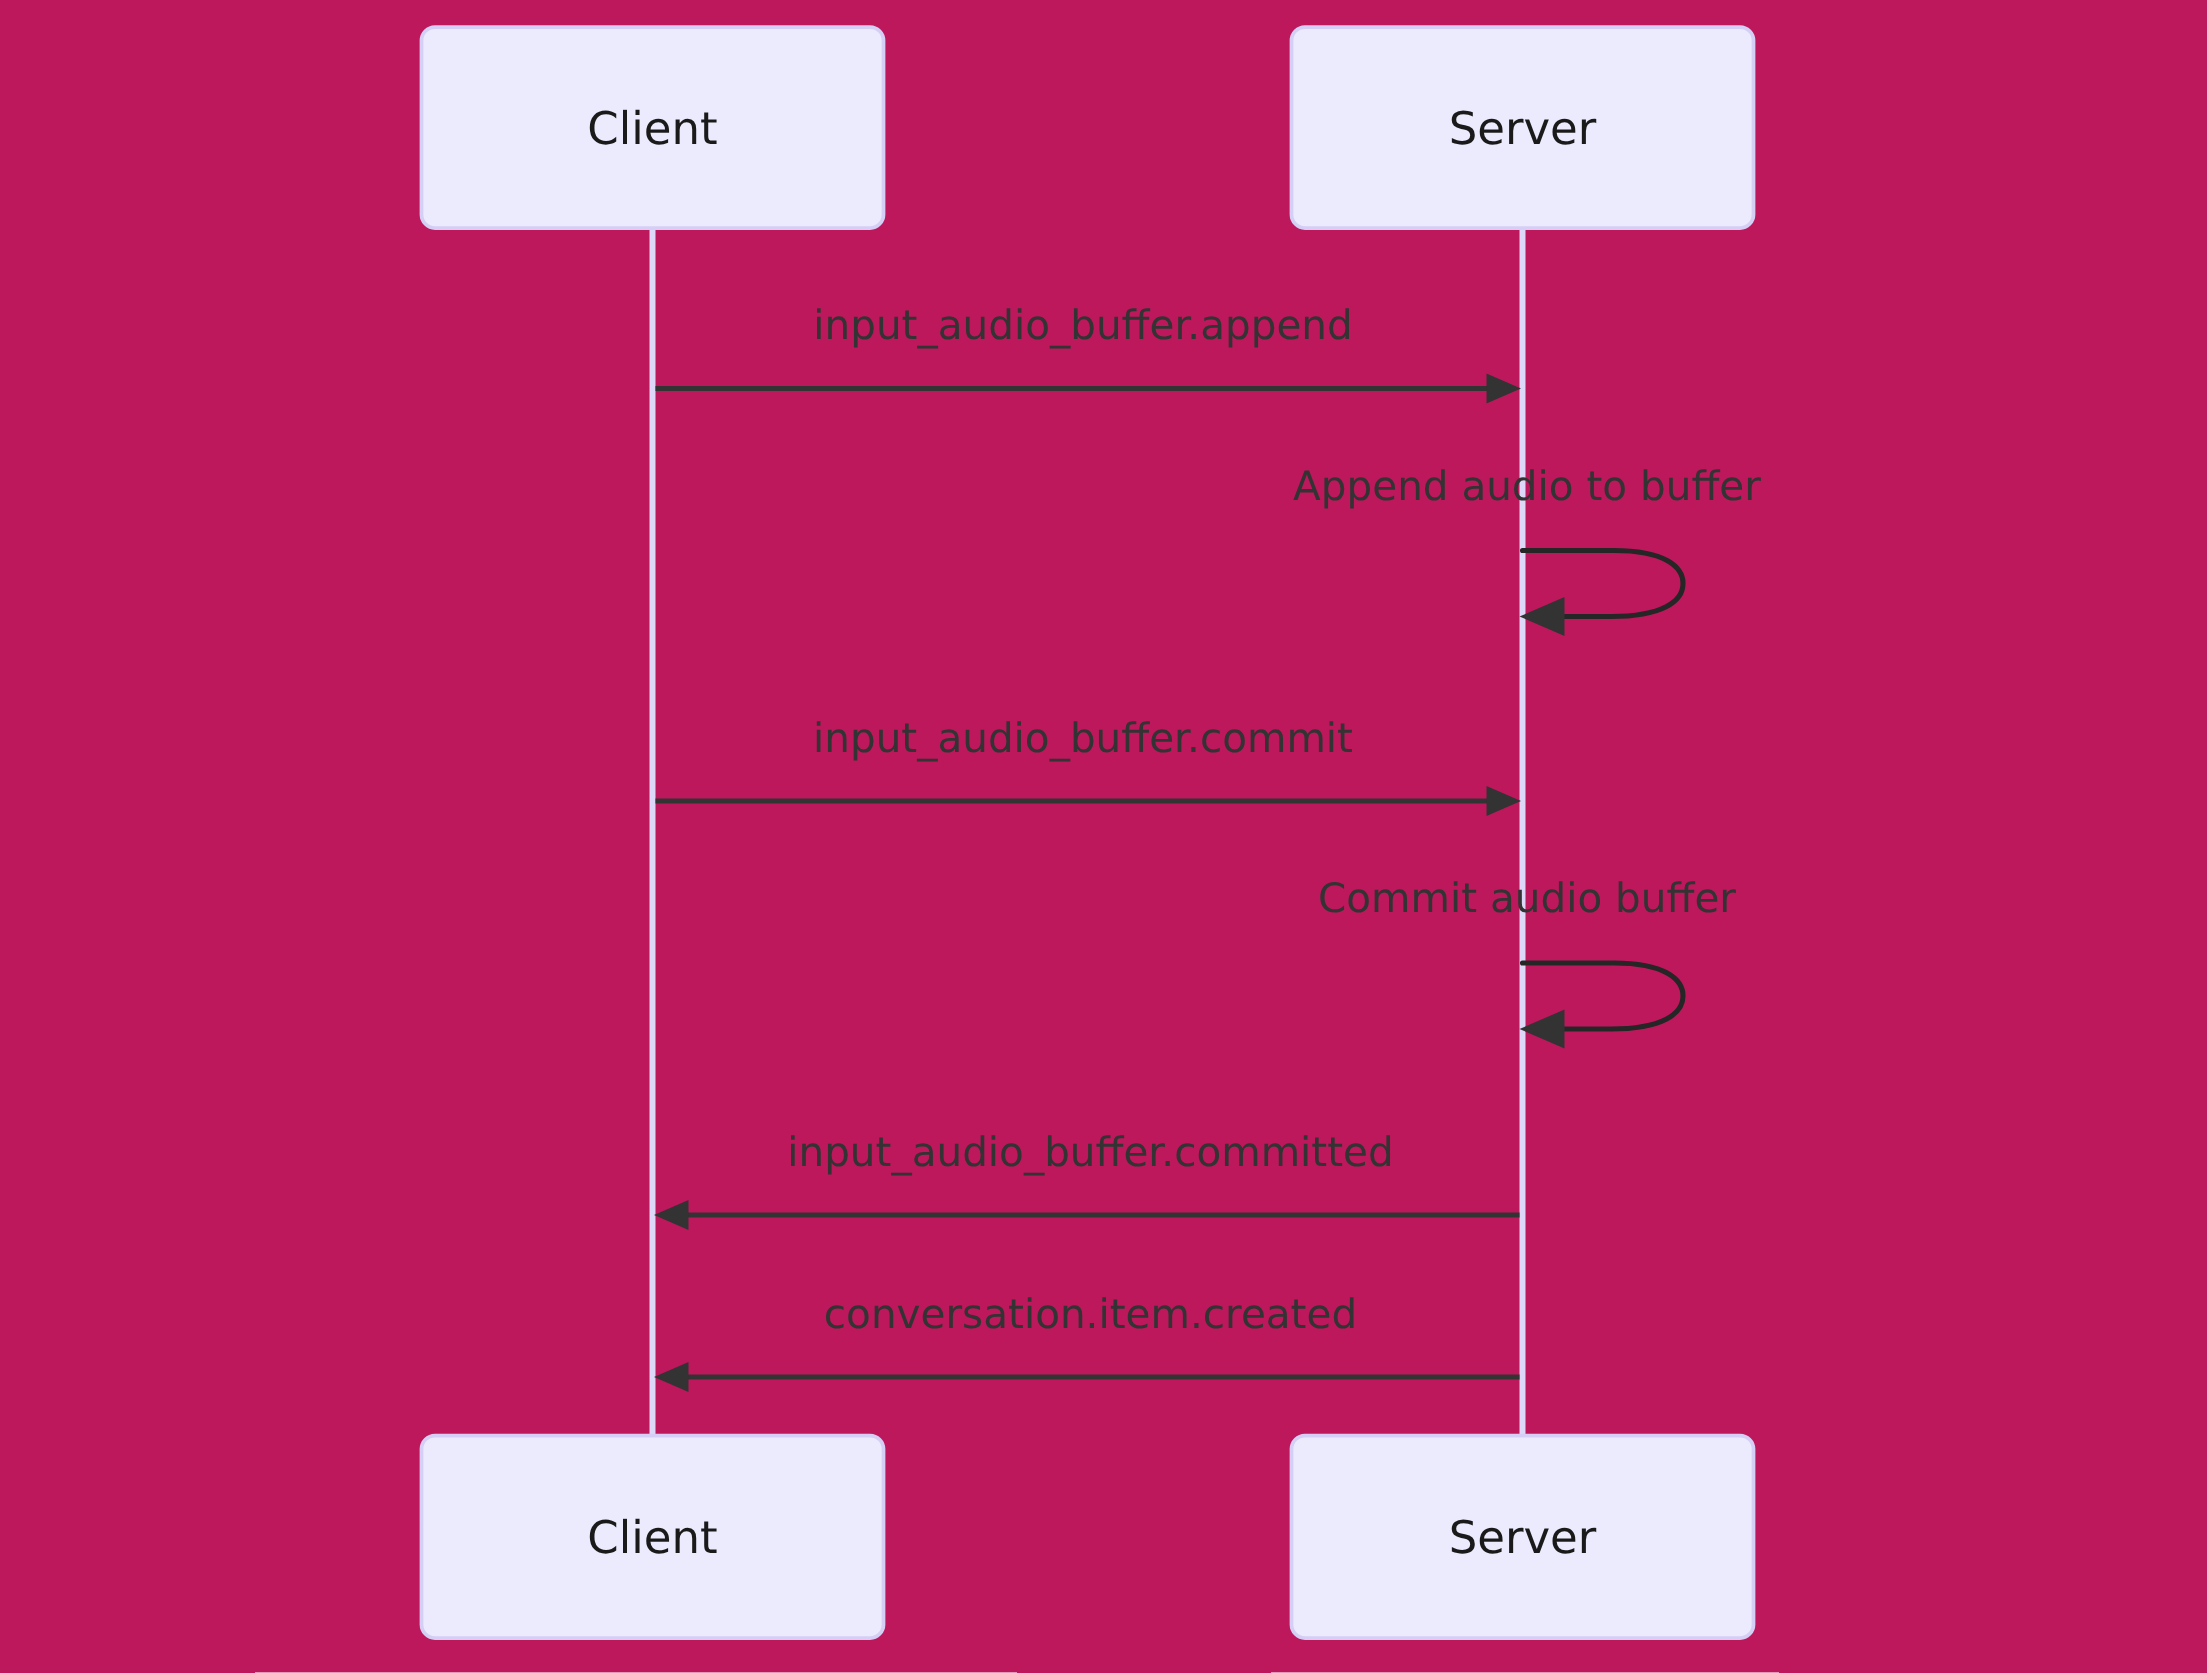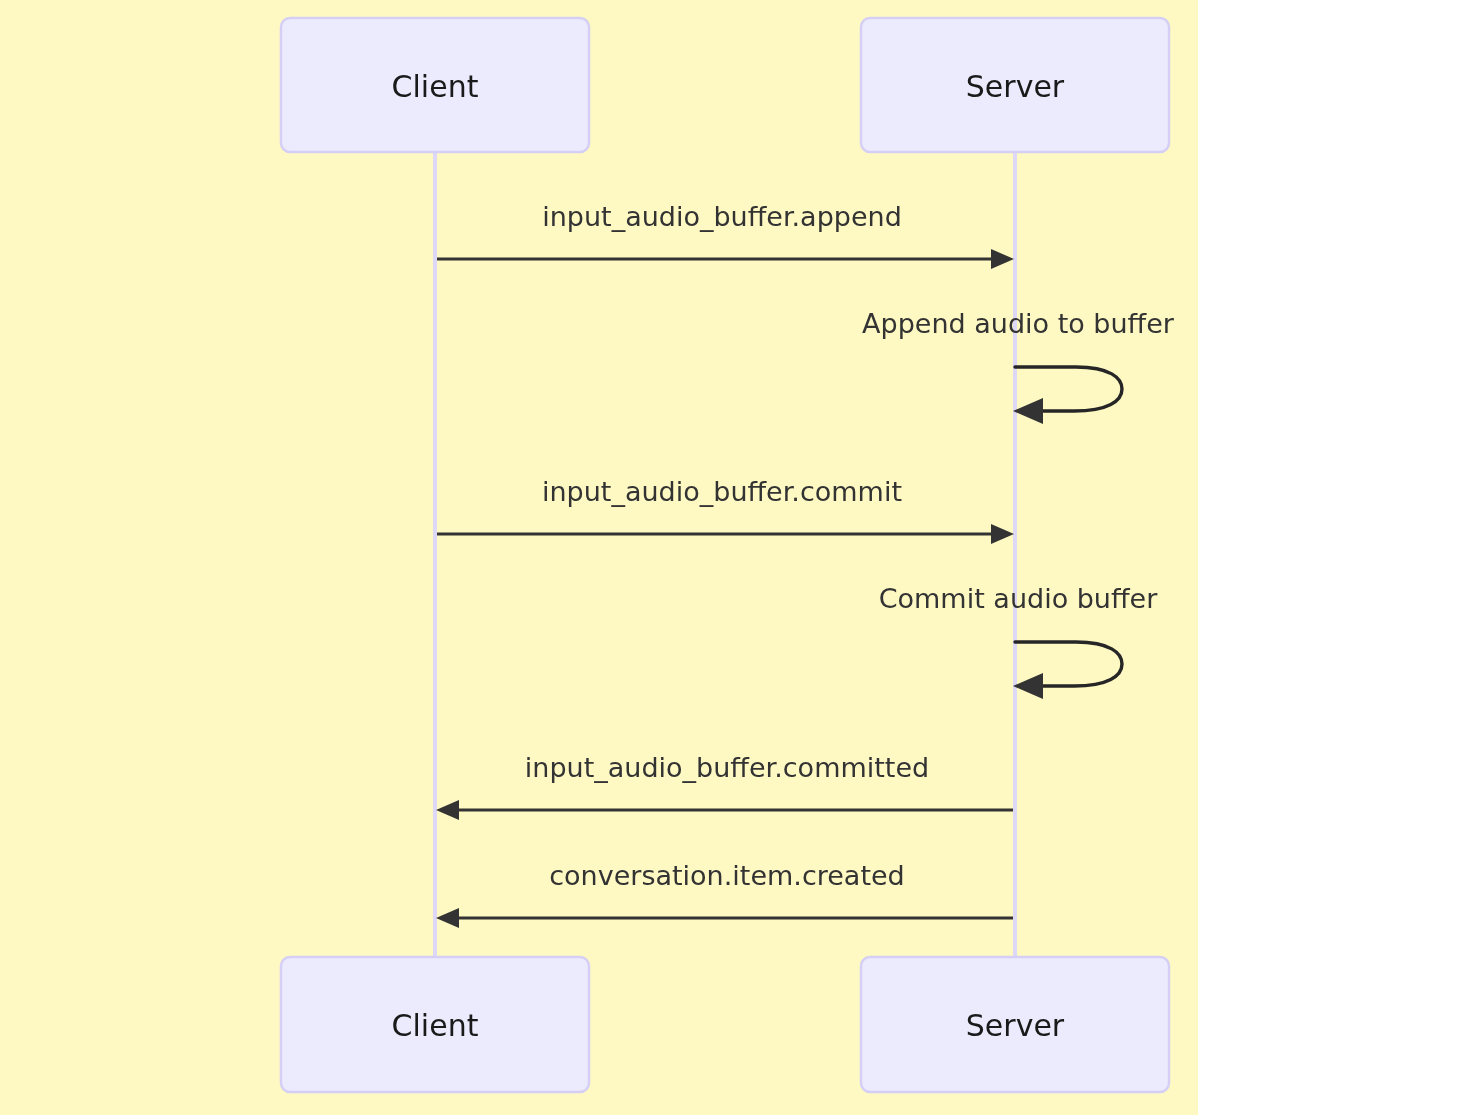--- a/index.html
+++ b/index.html
@@ -5,23 +5,23 @@
   html, body {
     margin: 0;
     padding: 0;
     background: #ffffff;
   }
   body {
     font-family: "DejaVu Sans", sans-serif;
   }
   #diagram-root {
     position: relative;
-    width: 1198px;
+    width: 1471px;
     height: 1115px;
-    background: #fef9c3;
+    background: #be185d;
     overflow: hidden;
   }
   #diagram-svg {
     position: absolute;
     left: 0;
     top: 0;
     width: 1471px;
     height: 1115px;
     display: block;
   }

